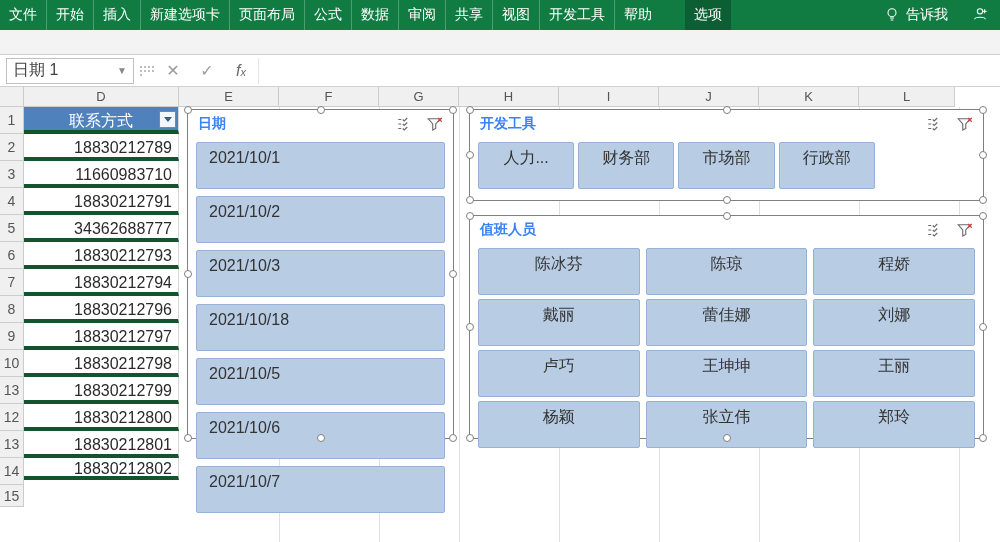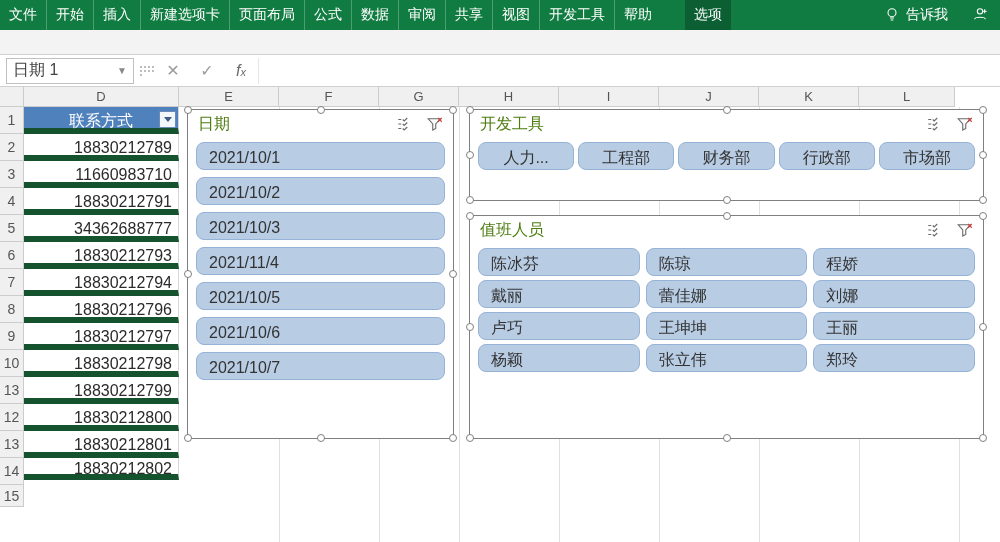--- a/index.html
+++ b/index.html
@@ -30,40 +30,40 @@
   .grid-wrap { position:relative; }
   .selectall { position:absolute; left:0; top:0; width:24px; height:20px; background:#f0f0f0; border-right:1px solid #ccc; border-bottom:1px solid #ccc; }
   .colheads { position:absolute; left:24px; top:0; height:20px; display:flex; }
   .colh { background:#f0f0f0; border-right:1px solid #ccc; border-bottom:1px solid #ccc; text-align:center; font-size:13px; color:#555; line-height:20px; }
   .colh.D { width:155px; }
   .colh.other { width:100px; }
   .rowheads { position:absolute; left:0; top:20px; width:24px; }
   .rowh { height:27px; background:#f0f0f0; border-right:1px solid #ccc; border-bottom:1px solid #ccc; text-align:center; font-size:14px; color:#555; line-height:27px; }
   .cells { position:absolute; left:24px; top:20px; }
   .colD { width:155px; }
-  .cell { height:27px; border-right:1px solid #d6d6d6; border-bottom:6px solid #14532d; }
+  .cell { height:27px; border-right:1px solid #d6d6d6; border-bottom:4px solid #14532d; }
   .cellhdr { background:#4f81bd; color:#fff; text-align:center; font-size:16px; line-height:27px; position:relative; font-weight:500; }
   .filterbtn { position:absolute; right:2px; top:4px; width:17px; height:17px; background:#f3f6fa; border:1px solid #6a8ab8; display:flex; align-items:center; justify-content:center; }
   .filterbtn::after { content:""; border-left:4px solid transparent; border-right:4px solid transparent; border-top:5px solid #3b5a86; }
   .celldata { text-align:right; padding:0 6px; font-size:16px; line-height:27px; color:#2b2b2b; }
   .gridlines { position:absolute; left:179px; top:20px; right:0; bottom:0; }
   .vline { position:absolute; top:0; bottom:0; width:1px; background:#e0e0e0; }
 
   
   .slicer { position:absolute; background:#fff; border:1px solid #bfbfbf; }
   .slicer.sel { border:1px solid #7f7f7f; }
   .slicer .s-head { display:flex; align-items:center; height:28px; padding:0 6px; gap:6px; }
-  .slicer .s-title { flex:1; font-size:16px; font-weight:400; color:#4d7c0f; padding-left:4px; }
+  .slicer .s-title { flex:1; font-size:14px; font-weight:700; color:#3b82f6; padding-left:4px; }
   .s-icon { width:24px; height:22px; display:flex; align-items:center; justify-content:center; color:#6a6a6a; }
   .s-icon svg { width:18px; height:16px; }
   .s-body { padding:4px 8px 6px 8px; display:flex; flex-direction:column; gap:7px; overflow:hidden; }
   .s-body.grid3 { flex-direction:row; flex-wrap:wrap; gap:4px 6px; }
-  .s-body.grid5 { flex-direction:row; flex-wrap:wrap; gap:4px 4px;justify-content:space-between; }
-  .s-item { background:#b8cce4; border:1px solid #95b3d7; border-radius:8px; height:28px; line-height:30px; padding:0 12px; font-size:16px; color:#333; cursor:pointer; overflow:hidden; white-space:nowrap; text-overflow:ellipsis; }
-  .grid3 .s-item { width: calc((100% - 12px)/3); }
+  .s-body.grid5 { flex-direction:row; flex-wrap:wrap; gap:4px 4px; }
+  .s-item { background:#b8cce4; border:1px solid #95b3d7; border-radius:2px; height:47px; line-height:30px; padding:0 12px; font-size:16px; color:#333; cursor:pointer; overflow:hidden; white-space:nowrap; text-overflow:ellipsis; }
+  .grid3 .s-item { width: calc((100% - 12px)/3); text-align: center; }
   .grid5 .s-item { width: calc((100% - 16px)/5); padding:0 6px; font-size:16px; text-align:center;}
 
   .handle { position:absolute; width:8px; height:8px; background:#fff; border:1px solid #7f7f7f; border-radius:50%; }
 </style>
 </head>
 <body>
 
 <div class="ribbon">
   <div class="tab">文件</div>
   <div class="tab">开始</div>
@@ -206,21 +206,21 @@
         <svg viewBox="0 0 24 20" fill="none" stroke="#6a6a6a" stroke-width="1.5">
             <path d="M3 3h16l-6 7v6l-4 2v-8z"></path>
             <path d="M16 2l5 5M21 2l-5 5" stroke="#c44"></path>
           </svg>
       </div>
     </div>
     <div class="s-body">
       <div class="s-item">2021/10/1</div>
       <div class="s-item">2021/10/2</div>
       <div class="s-item">2021/10/3</div>
-      <div class="s-item">2021/11/4</div>
+      <div class="s-item">2021/10/18</div>
       <div class="s-item">2021/10/5</div>
       <div class="s-item">2021/10/6</div>
       <div class="s-item">2021/10/7</div>
     </div>
     <div class="handle" style="left:-4px; top:-4px"></div>
     <div class="handle" style="right:-4px; top:-4px"></div>
     <div class="handle" style="left:-4px; bottom:-4px"></div>
     <div class="handle" style="right:-4px; bottom:-4px"></div>
     <div class="handle" style="left:50%; margin-left:-4px; top:-4px"></div>
     <div class="handle" style="left:50%; margin-left:-4px; bottom:-4px"></div>
@@ -239,24 +239,23 @@
       </div>
       <div class="s-icon">
         <svg viewBox="0 0 24 20" fill="none" stroke="#6a6a6a" stroke-width="1.5">
             <path d="M3 3h16l-6 7v6l-4 2v-8z"></path>
             <path d="M16 2l5 5M21 2l-5 5" stroke="#c44"></path>
           </svg>
       </div>
     </div>
     <div class="s-body grid5">
       <div class="s-item">人力...</div>
-      <div class="s-item">工程部</div>
       <div class="s-item">财务部</div>
+      <div class="s-item">市场部</div>
       <div class="s-item">行政部</div>
-      <div class="s-item">市场部</div>
     </div>
     <div class="handle" style="left:-4px; top:-4px"></div>
       <div class="handle" style="right:-4px; top:-4px"></div>
     <div class="handle" style="left:-4px; bottom:-4px"></div>
       <div class="handle" style="right:-4px; bottom:-4px"></div>
     <div class="handle" style="left:50%; margin-left:-4px; top:-4px"></div>
       <div class="handle" style="left:50%; margin-left:-4px; bottom:-4px"></div>
     <div class="handle" style="top:50%; margin-top:-4px; left:-4px"></div>
       <div class="handle" style="top:50%; margin-top:-4px; right:-4px"></div>
   </div>

